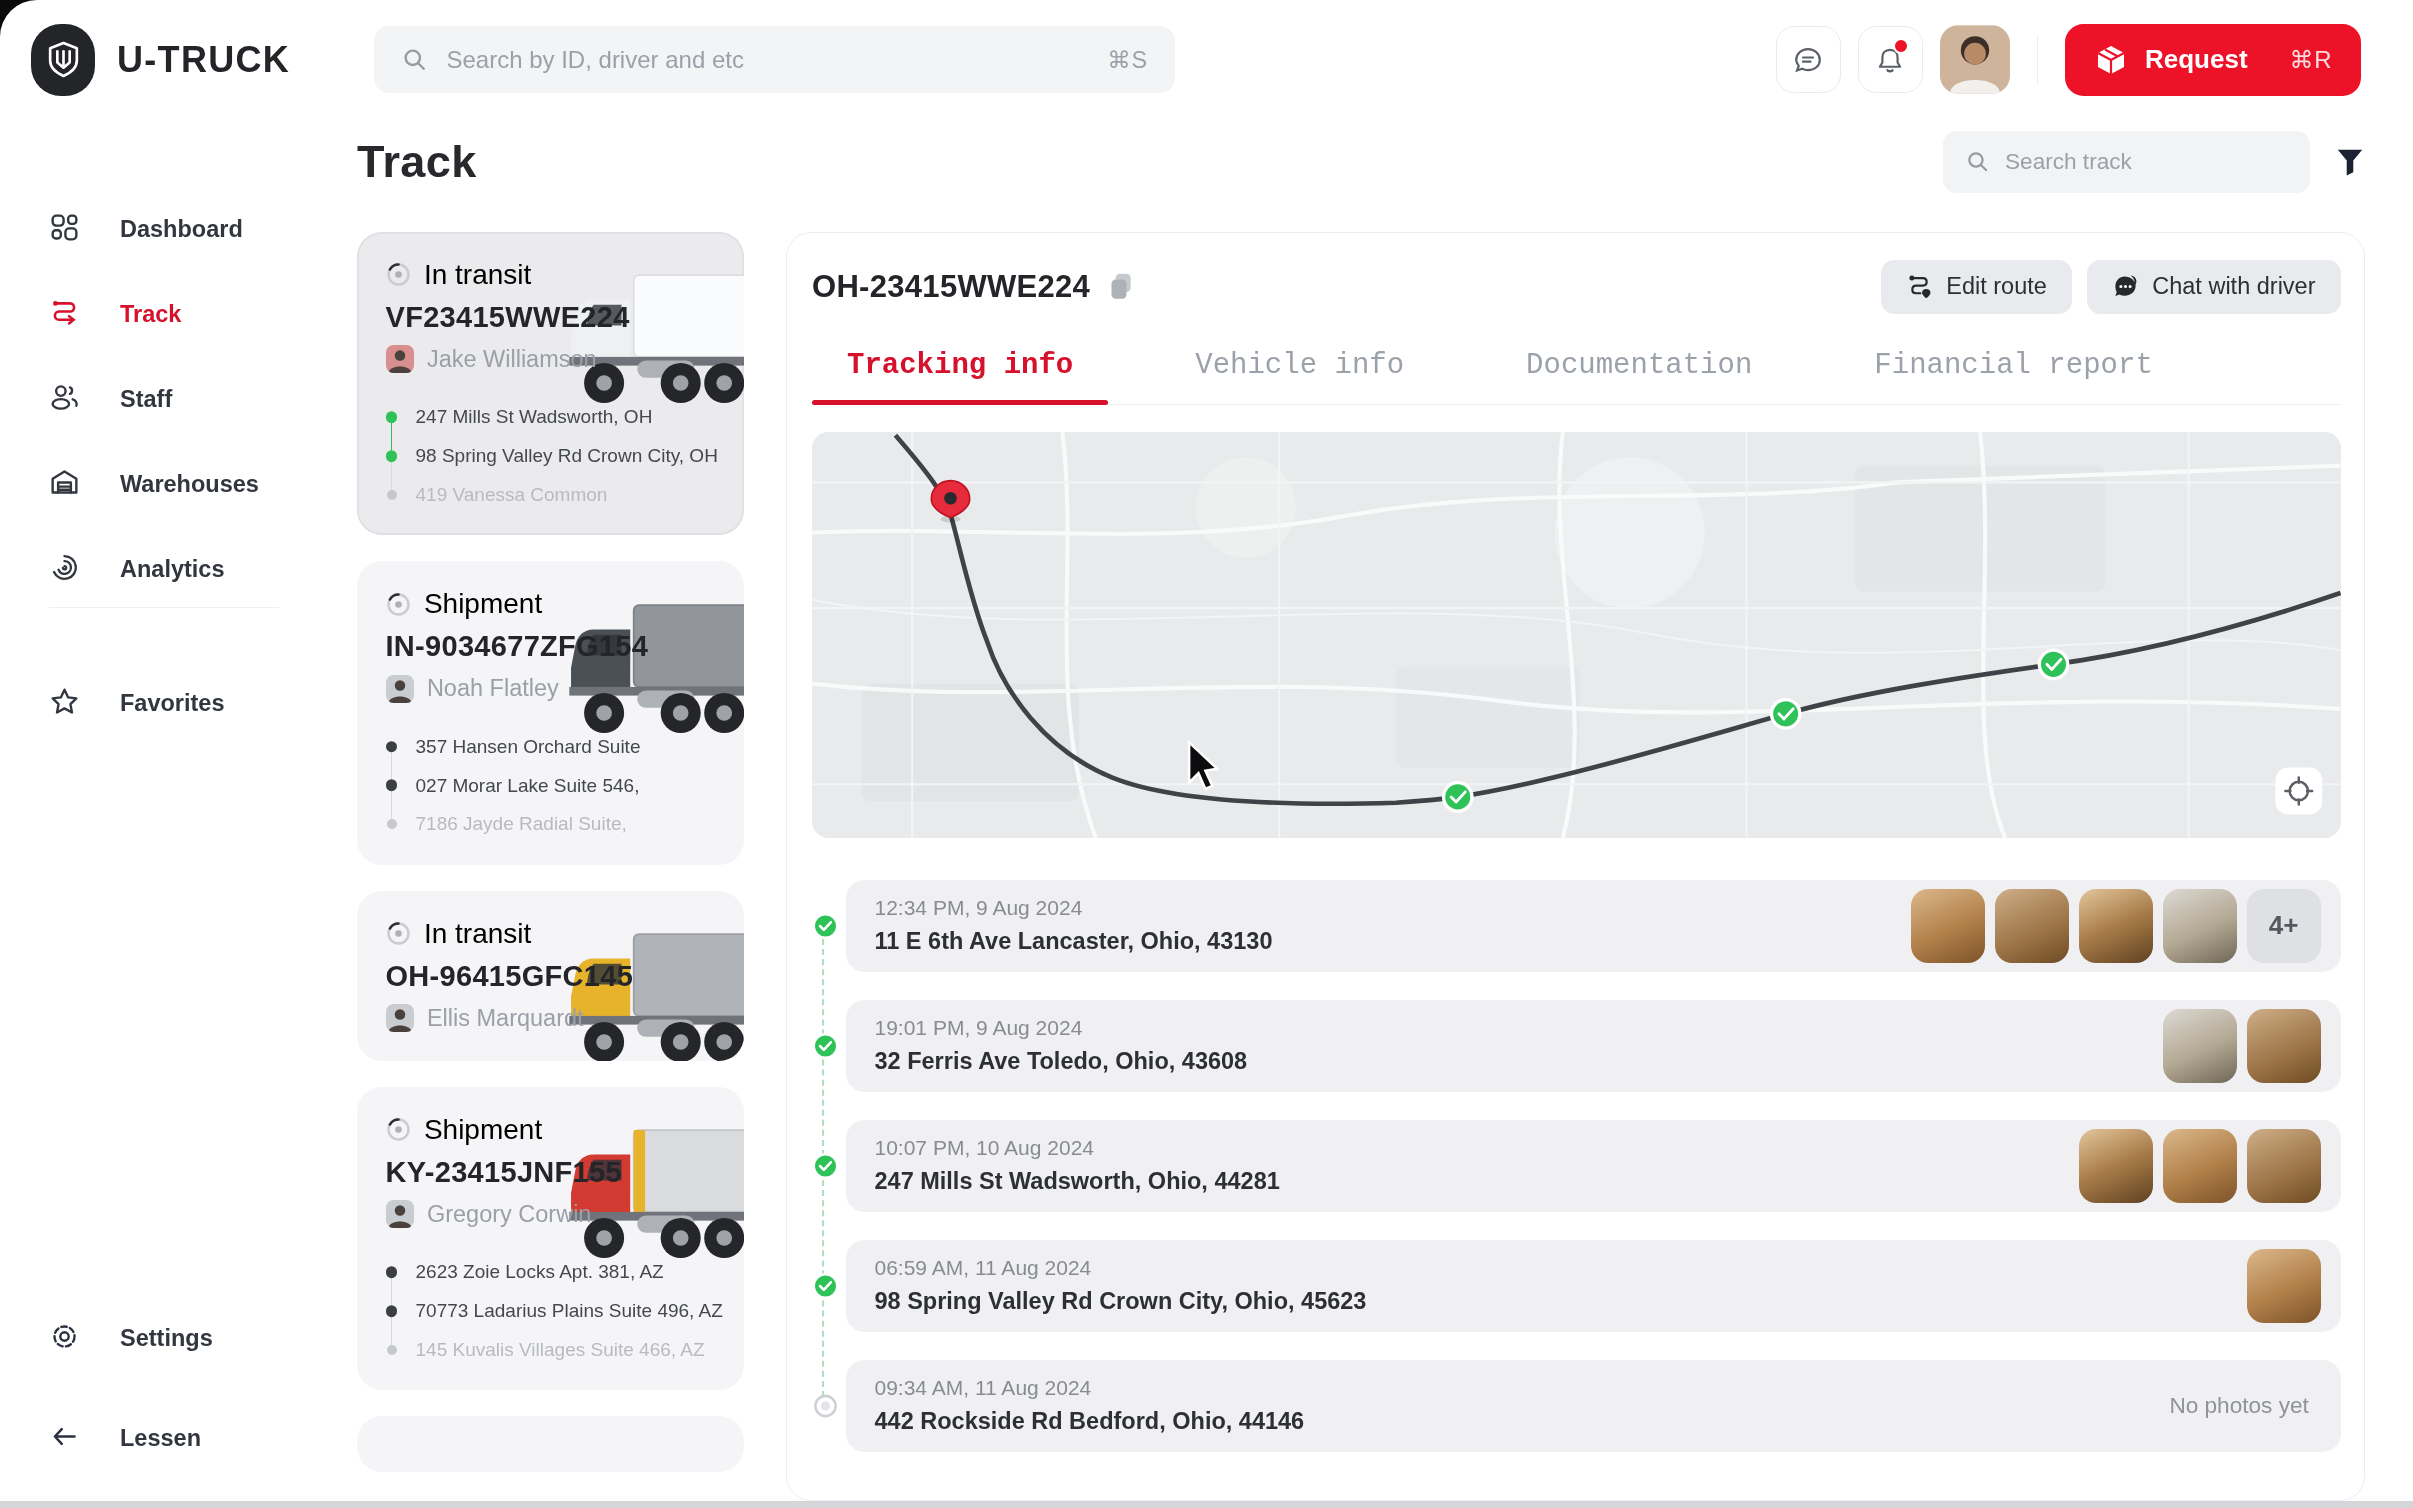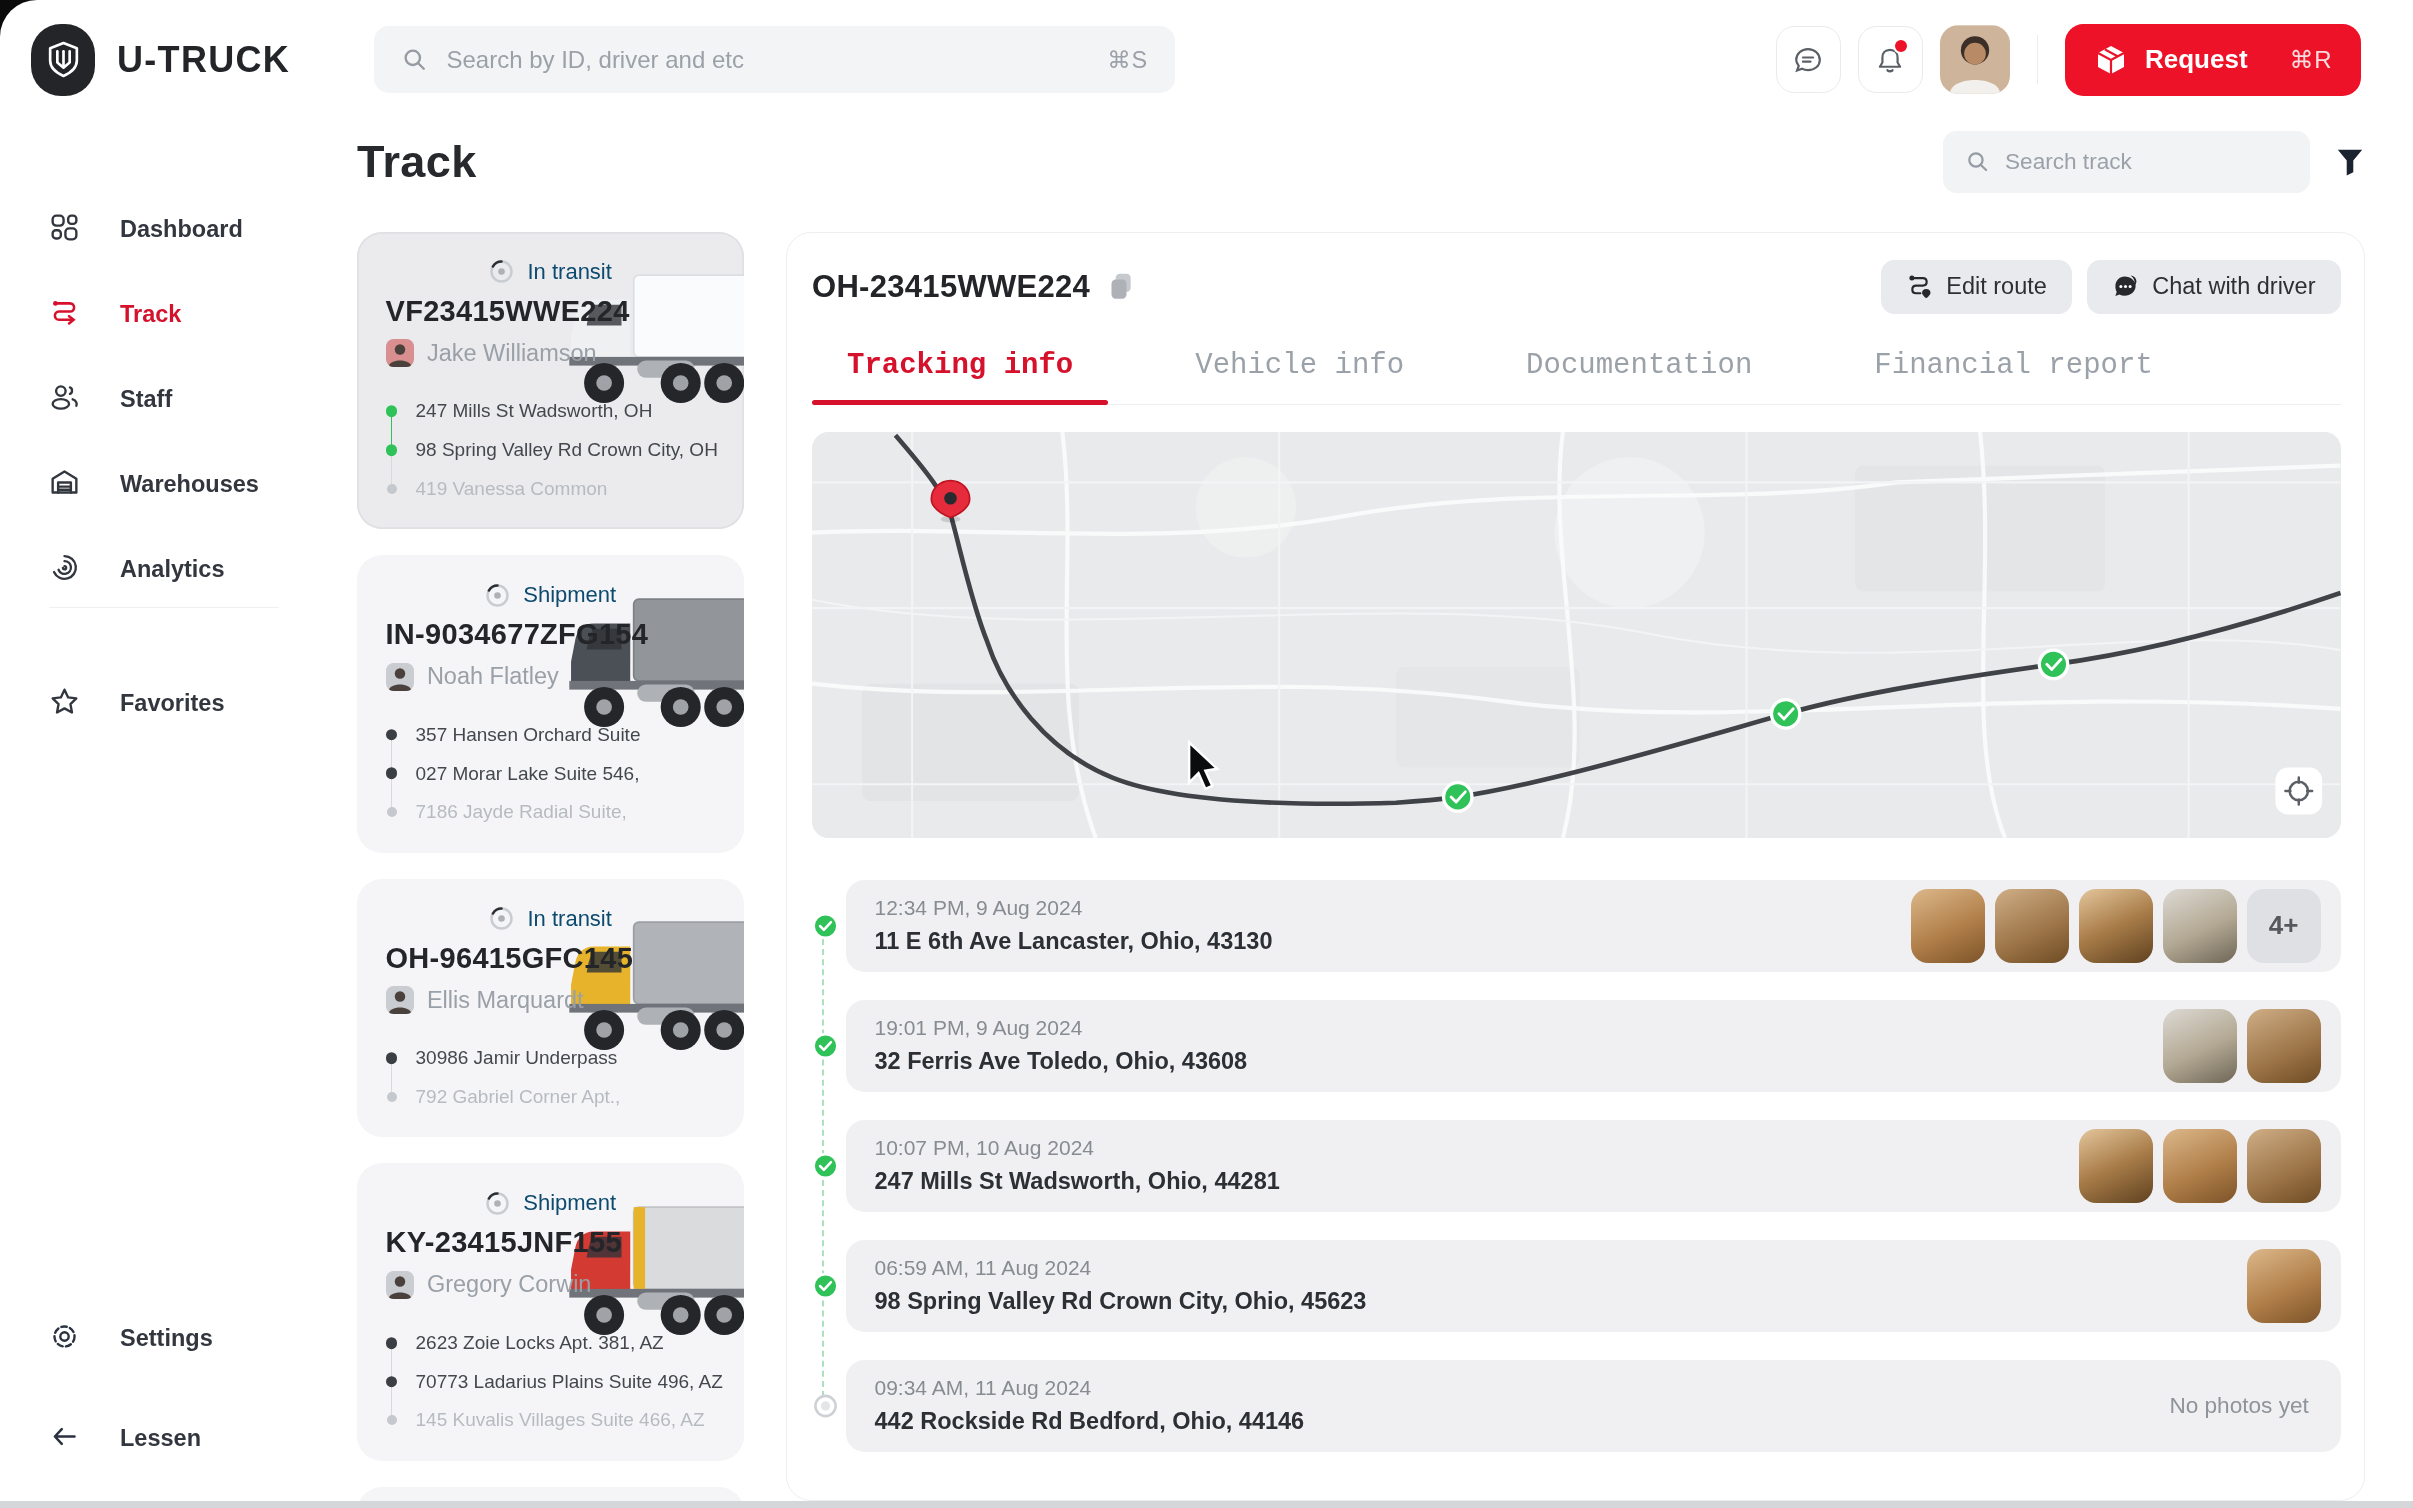--- a/index.html
+++ b/index.html
@@ -51,21 +51,21 @@
   .track-search input::placeholder { color:#9ba1a9; }
   .filter-btn { margin-left:25px; background:none; border:none; cursor:pointer; display:grid; place-items:center; }
 
   .content-body { flex:1; display:flex; gap:42px; margin-top:34px; min-height:0; }
 
   
   .cards { width:387px; flex:0 0 auto; display:flex; flex-direction:column; gap:26px; overflow:hidden; }
   .card { position:relative; background:#f5f5f7; border-radius:25px; padding:27px 28.5px 28.5px; overflow:hidden; flex:0 0 auto; cursor:pointer; }
   .card[data-theme="active"] { background:#ebebee; box-shadow: inset 0 0 0 1.7px #e0e0e4; }
   .card-main { position:relative; z-index:2; }
-  .card-status { display:flex; align-items:center; gap:13.4px; color:#0c4a6e; font-size:22px;justify-content:center; }
+  .card-status { display:flex; align-items:center; gap:13.4px; color:#000000; font-size:28px; }
   .card-id { margin-top:10px; font-size:29px; font-weight:800; color:#232528; letter-spacing:0.3px; }
   .card-driver { margin-top:11.7px; display:flex; align-items:center; gap:13.4px; color:#9aa0a8; font-size:23.5px; }
   .driver-avatar { width:28px; height:28px; border-radius:7.5px; overflow:hidden; flex:0 0 auto; }
   .card-stops { margin-top:32px; position:relative; padding-left:30px; display:flex; flex-direction:column; gap:15px; }
   .card-stops::before { content:""; position:absolute; left:5px; top:11.7px; bottom:11.7px; width:1.7px; background:#d7d9dc; }
   .card[data-theme="active"] .card-stops::before { background:linear-gradient(#2ec258 0 50%, #d7d9dc 50% 100%); }
   .stop { position:relative; font-size:19px; color:#44484e; line-height:1.25; white-space:nowrap; }
   .stop::before { content:""; position:absolute; left:-30px; top:50%; transform:translateY(-50%); width:11.7px; height:11.7px; border-radius:50%; background:#3b3e43; }
   .card[data-theme="active"] .stop[data-state="done"]::before { background:#2ec258; }
   .stop[data-state="pending"] { color:#b7bbc1; }
@@ -379,24 +379,20 @@
               <div class="card-id">OH-96415GFC145</div>
               <div class="card-driver">
                 <span class="driver-avatar">
                   <svg viewBox="0 0 32 32">
                       <rect width="32" height="32" class="av-bg-gray"></rect>
                       <circle cx="16" cy="12" r="6" class="av-fg"></circle>
                       <path d="M3 32 C3 22 29 22 29 32 Z" class="av-fg"></path>
                     </svg>
                 </span>
                 <span>Ellis Marquardt</span>
-              </div>
-              <div class="card-stops">
-                <div class="stop" data-state="done">30986 Jamir Underpass</div>
-                <div class="stop" data-state="pending">792 Gabriel Corner Apt.,</div>
               </div>
             </div>
           </div>
 
           <div class="card" data-theme="default">
             <svg class="truck" viewBox="0 0 270 180" data-truck="red">
               <rect class="t-box" x="118" y="16" width="160" height="94" rx="6"></rect>
                 <rect class="t-strip" x="118" y="16" width="13" height="94"></rect>
               <path class="t-cabbody" d="M114 44 H72 C60 44 53 52 51 62 L46 88 V110 H114 Z"></path>
               <path class="t-win" d="M72 50 H104 V74 H64 C65.5 64 67 56 72 50 Z"></path>

